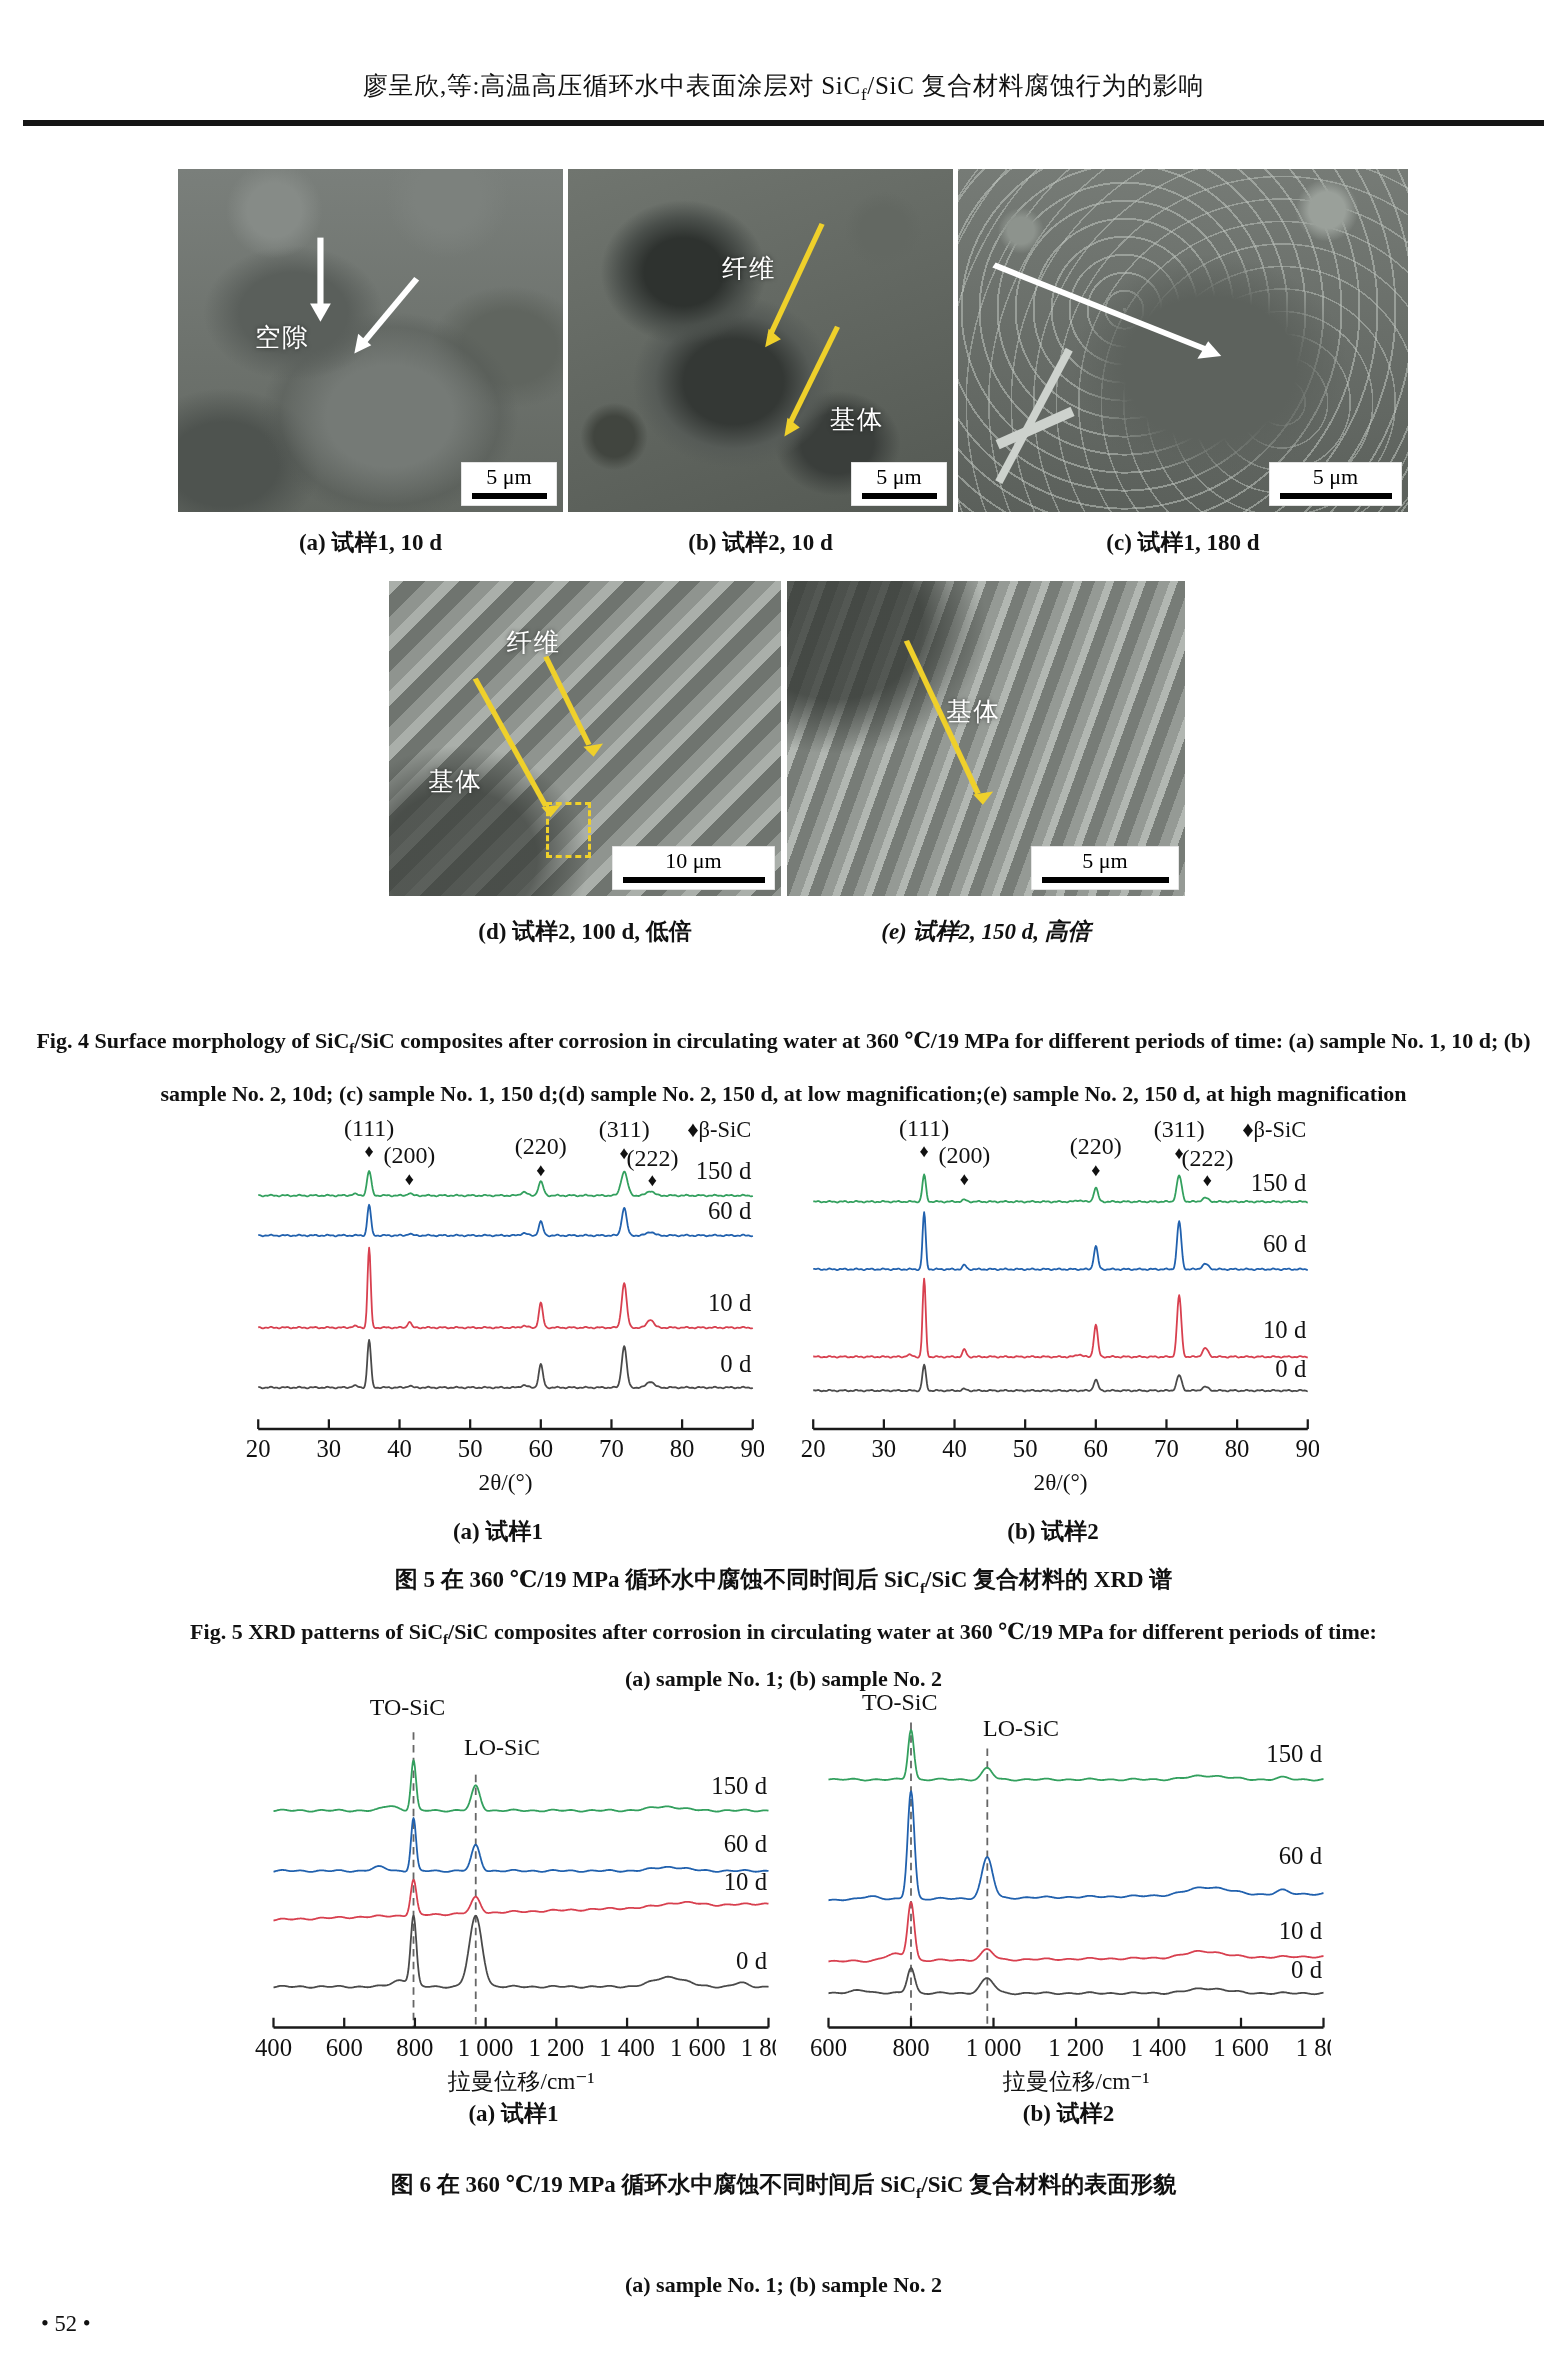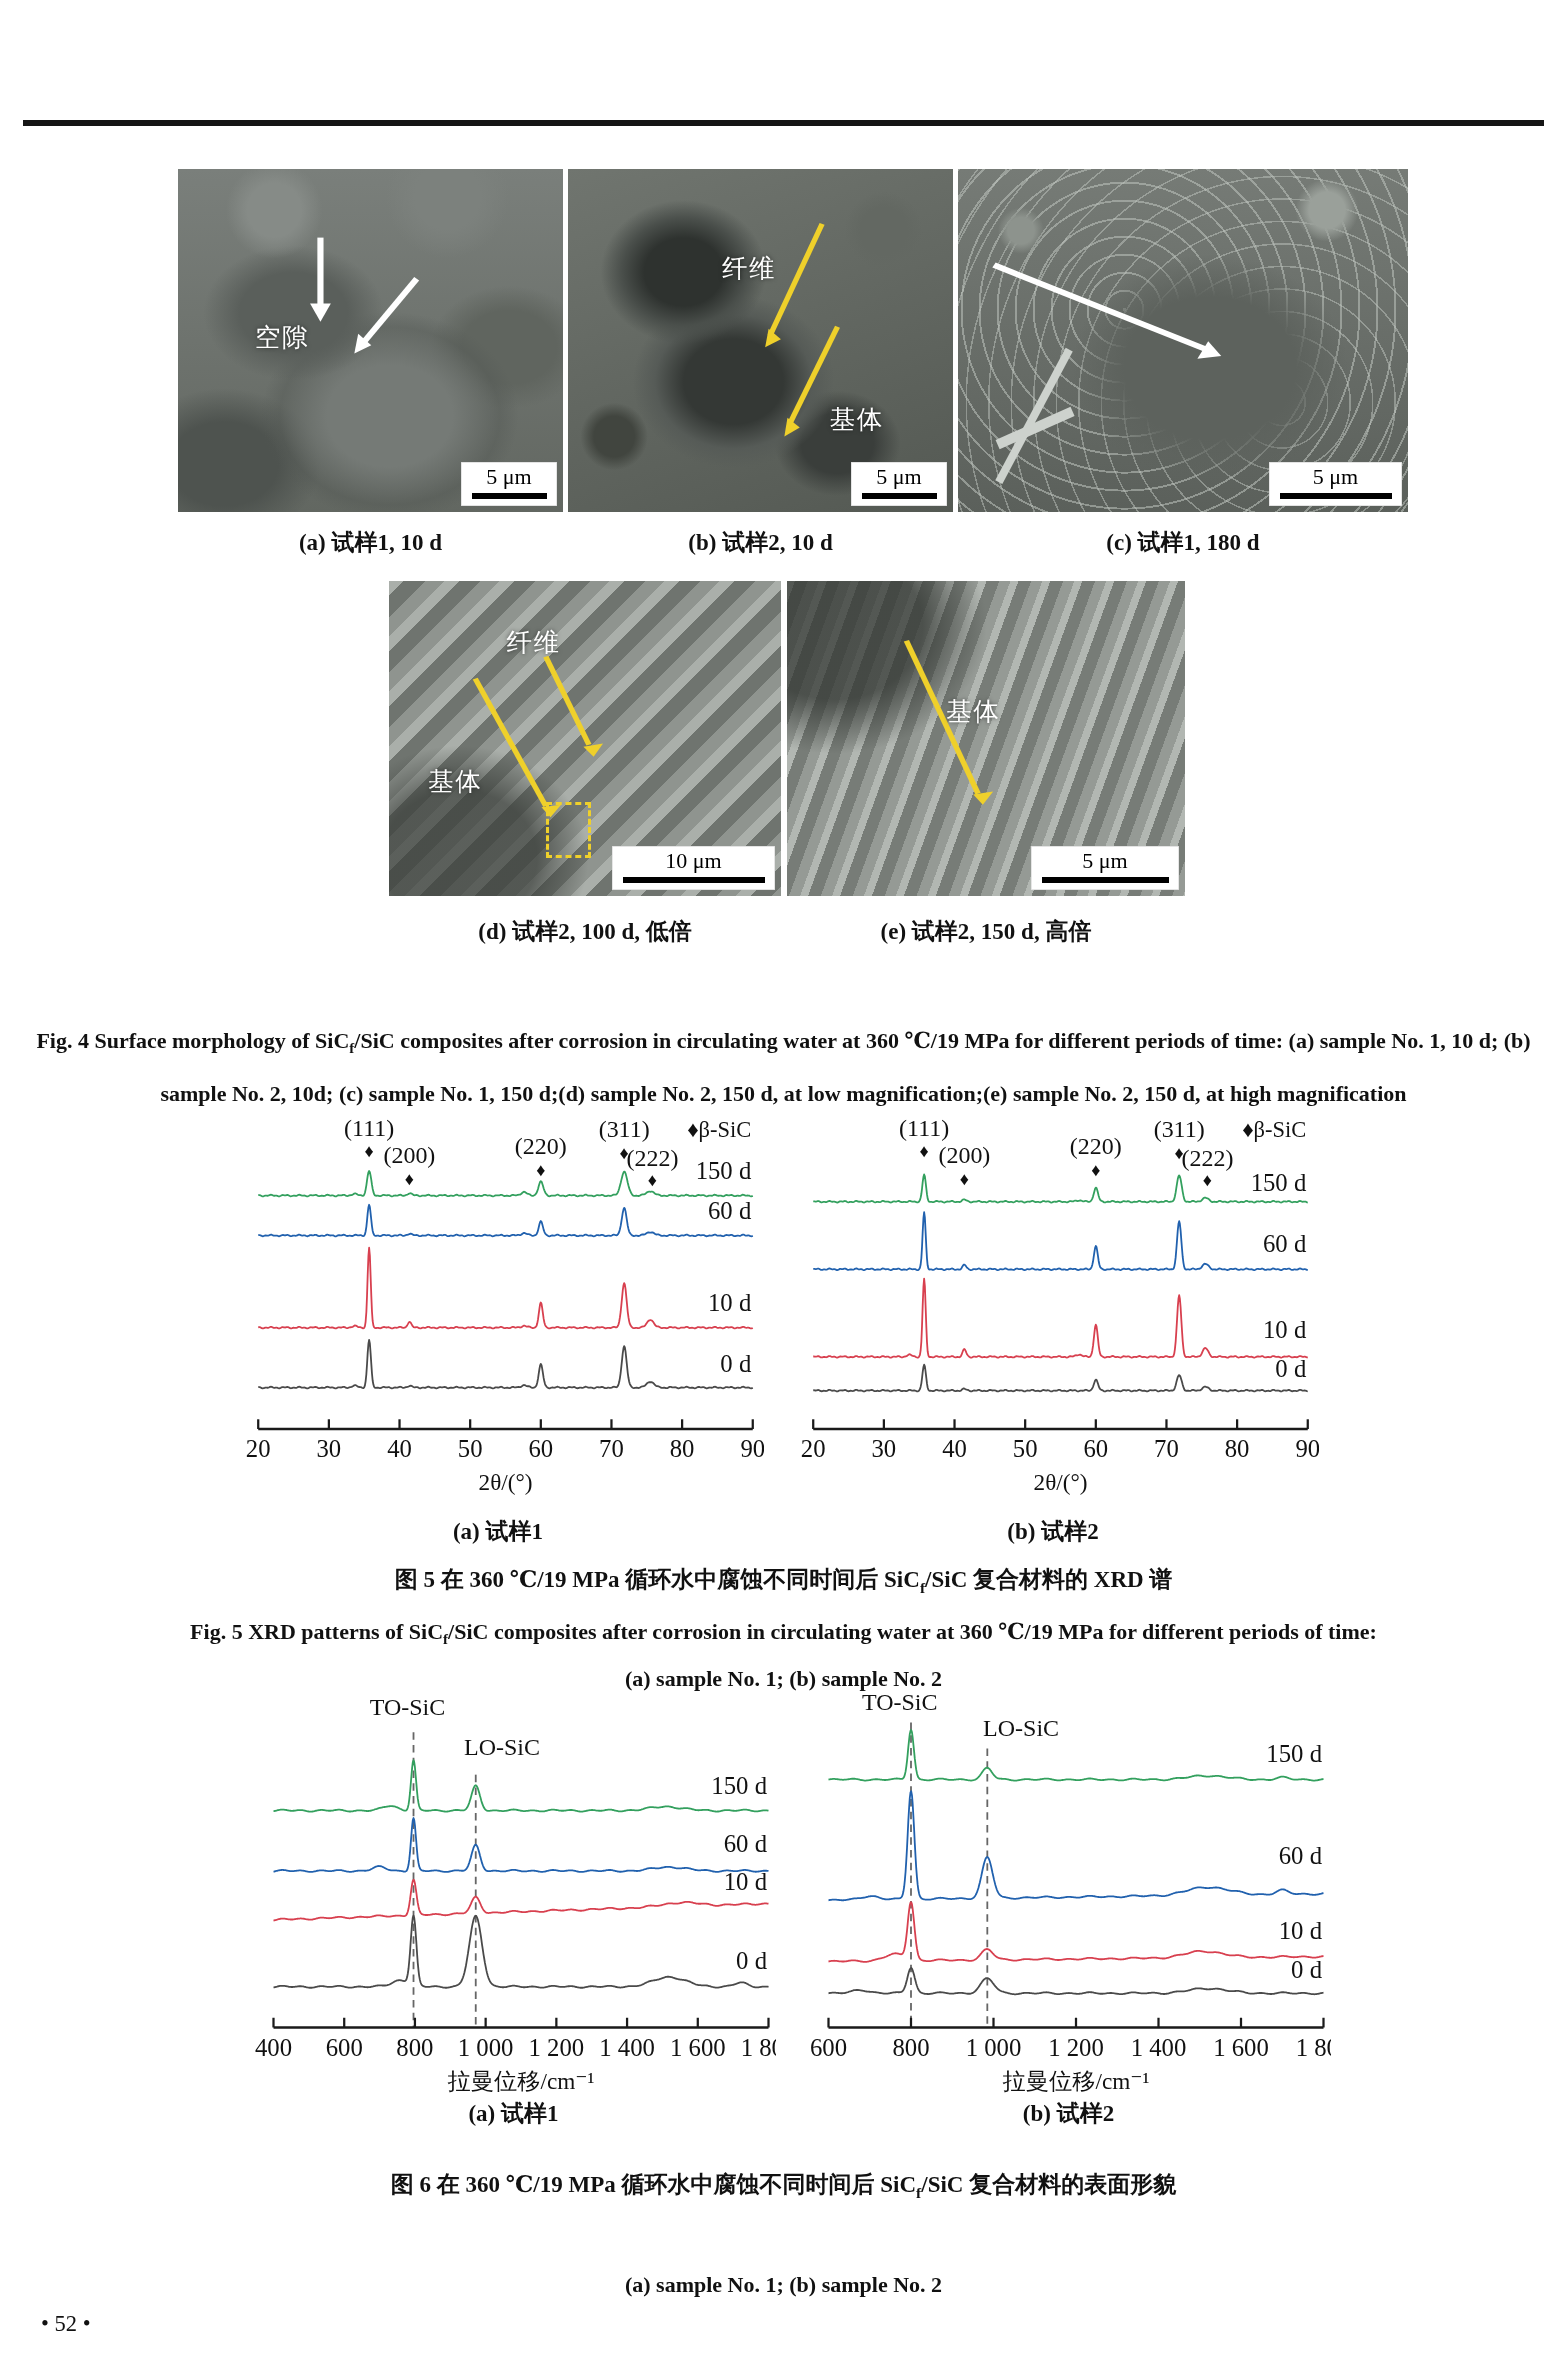--- a/index.html
+++ b/index.html
@@ -54,20 +54,23 @@
   .fig-cap-en{font-size:22px;font-weight:bold;line-height:45px;}
   .sub-cap{font-size:23px;font-weight:bold;}
   .page-num{font-size:22.5px;}
   svg text{font-family:"Liberation Serif","DejaVu Serif",serif;fill:#111;}
 </style>
 </head>
 <body>
 
 <div class="page">
 
+  <div class="abs center header-line" style="left:0;top:69px;width:1567px;">
+    <span>廖呈欣,等:高温高压循环水中表面涂层对 SiC</span><sub class="f">f</sub><span>/SiC 复合材料腐蚀行为的影响</span>
+  </div>
   <div class="abs rule" style="left:22.5px;top:120px;width:1521px;height:6px;"></div>
 
   <div class="sem sem-a" style="left:178px;top:169px;width:385px;height:343px;">
     <svg class="overlay" viewBox="0 0 100 100" preserveAspectRatio="none">
       <line x1="37" y1="20" x2="37" y2="40" stroke="#ffffff" stroke-width="1.6"></line>
       <polygon points="37,44.5 34.3,39.2 39.7,39.2" fill="#ffffff"></polygon>
       <line x1="62" y1="32" x2="47.5" y2="51.5" stroke="#ffffff" stroke-width="1.6"></line>
       <polygon points="45.8,53.8 50.2,51.4 46.8,48.0" fill="#ffffff"></polygon>
     </svg>
     <span class="sem-label" style="left:20%;top:44%;">空隙</span>
@@ -130,21 +133,21 @@
     <div class="scalebar" style="width:127px;">
       <span class="txt">5 μm</span>
       <div class="bar"></div>
     </div>
   </div>
 
   <div class="abs center panel-cap" style="left:178px;top:527px;width:385px;">(a) 试样1, 10 d</div>
   <div class="abs center panel-cap" style="left:568px;top:527px;width:385px;">(b) 试样2, 10 d</div>
   <div class="abs center panel-cap" style="left:958px;top:527px;width:450px;">(c) 试样1, 180 d</div>
   <div class="abs center panel-cap" style="left:389px;top:916px;width:392px;">(d) 试样2, 100 d, 低倍</div>
-  <div class="abs center panel-cap" style="left:787px;top:916px;width:398px;">(e) 试样2, 150 d, 高倍</div>
+  <div class="abs center panel-cap" style="left:787px;top:916px;width:398px;font-style:italic;">(e) 试样2, 150 d, 高倍</div>
 
   <div class="abs center fig-cap-en" style="left:22.5px;top:1018px;width:1522px;">
     <span>Fig. 4  Surface morphology of SiC</span><sub class="f">f</sub><span>/SiC composites after corrosion in circulating water at 360 ℃/19 MPa for different periods of time: (a) sample No. 1, 10 d; (b) sample No. 2, 10d; (c) sample No. 1, 150 d;(d) sample No. 2, 150 d, at low magnification;(e) sample No. 2, 150 d, at high magnification</span>
   </div>
 
   <svg class="abs" style="left:232px;top:1114px;" width="532" height="409" viewBox="0 0 710 545">
       <path d="M35.0 108.0L35.9 107.8L36.9 107.8L37.8 108.1L38.8 108.6L39.7 109.1L40.7 109.4L41.6 109.4L42.5 109.1L43.5 108.7L44.4 108.4L45.4 108.4L46.3 108.5L47.3 108.7L48.2 108.6L49.1 108.3L50.1 107.9L51.0 107.5L52.0 107.3L52.9 107.4L53.9 107.9L54.8 108.3L55.7 108.7L56.7 108.7L57.6 108.6L58.6 108.5L59.5 108.5L60.5 108.7L61.4 109.1L62.3 109.4L63.3 109.4L64.2 109.1L65.2 108.6L66.1 108.1L67.1 107.8L68.0 107.7L68.9 107.9L69.9 108.1L70.8 108.2L71.8 108.1L72.7 107.8L73.7 107.6L74.6 107.7L75.5 108.1L76.5 108.6L77.4 109.1L78.4 109.4L79.3 109.3L80.3 109.0L81.2 108.7L82.1 108.5L83.1 108.6L84.0 108.7L85.0 108.8L85.9 108.7L86.9 108.4L87.8 107.9L88.7 107.4L89.7 107.3L90.6 107.5L91.6 107.9L92.5 108.3L93.5 108.6L94.4 108.6L95.3 108.4L96.3 108.3L97.2 108.4L98.2 108.7L99.1 109.1L100.1 109.4L101.0 109.4L101.9 109.1L102.9 108.6L103.8 108.1L104.8 107.9L105.7 107.9L106.7 108.1L107.6 108.2L108.5 108.2L109.5 108.0L110.4 107.7L111.4 107.5L112.3 107.6L113.3 108.0L114.2 108.6L115.1 109.0L116.1 109.3L117.0 109.2L118.0 108.9L118.9 108.7L119.9 108.6L120.8 108.7L121.7 108.9L122.7 109.0L123.6 108.8L124.6 108.4L125.5 107.9L126.5 107.4L127.4 107.3L128.3 107.5L129.3 107.9L130.2 108.3L131.2 108.4L132.1 108.4L133.1 108.2L134.0 108.2L134.9 108.3L135.9 108.7L136.8 109.2L137.8 109.5L138.7 109.5L139.7 109.1L140.6 108.6L141.5 108.2L142.5 108.0L143.4 108.1L144.4 108.2L145.3 108.3L146.3 108.2L147.2 107.9L148.1 107.6L149.1 107.4L150.0 107.6L151.0 108.0L151.9 108.5L152.9 108.9L153.8 109.1L154.7 108.9L155.7 108.5L156.6 108.2L157.6 108.0L158.5 107.9L159.5 107.8L160.4 107.6L161.3 107.1L162.3 106.4L163.2 105.8L164.2 105.5L165.1 105.6L166.1 106.1L167.0 106.7L167.9 107.3L168.9 107.7L169.8 107.8L170.8 107.8L171.7 107.9L172.7 108.2L173.6 108.6L174.5 108.8L175.5 108.5L176.4 107.3L177.4 104.7L178.3 100.5L179.3 94.8L180.2 88.3L181.1 82.0L182.1 77.4L183.0 75.6L184.0 77.2L184.9 81.6L185.9 87.6L186.8 93.9L187.7 99.3L188.7 103.5L189.6 106.3L190.6 108.0L191.5 108.6L192.5 108.7L193.4 108.6L194.3 108.6L195.3 108.7L196.2 109.0L197.2 109.2L198.1 109.2L199.1 109.0L200.0 108.4L200.9 107.9L201.9 107.6L202.8 107.5L203.8 107.7L204.7 108.0L205.7 108.2L206.6 108.2L207.5 108.0L208.5 107.9L209.4 107.9L210.4 108.2L211.3 108.7L212.3 109.2L213.2 109.5L214.1 109.4L215.1 109.0L216.0 108.6L217.0 108.4L217.9 108.3L218.9 108.4L219.8 108.6L220.7 108.5L221.7 108.2L222.6 107.8L223.6 107.4L224.5 107.3L225.5 107.5L226.4 108.0L227.3 108.5L228.3 108.7L229.2 108.7L230.2 108.5L231.1 108.1L232.1 107.7L233.0 107.4L233.9 107.1L234.9 106.7L235.8 106.2L236.8 105.7L237.7 105.4L238.7 105.3L239.6 105.7L240.5 106.3L241.5 107.0L242.4 107.7L243.4 108.0L244.3 108.0L245.3 107.8L246.2 107.7L247.1 107.8L248.1 108.2L249.0 108.7L250.0 109.2L250.9 109.4L251.9 109.3L252.8 109.0L253.7 108.6L254.7 108.4L255.6 108.5L256.6 108.6L257.5 108.7L258.5 108.6L259.4 108.2L260.3 107.8L261.3 107.4L262.2 107.3L263.2 107.5L264.1 108.0L265.1 108.4L266.0 108.7L266.9 108.7L267.9 108.5L268.8 108.4L269.8 108.5L270.7 108.8L271.7 109.2L272.6 109.4L273.5 109.4L274.5 109.0L275.4 108.5L276.4 108.0L277.3 107.8L278.3 107.8L279.2 108.0L280.1 108.2L281.1 108.2L282.0 108.0L283.0 107.7L283.9 107.6L284.9 107.7L285.8 108.2L286.7 108.7L287.7 109.2L288.6 109.3L289.6 109.2L290.5 108.9L291.5 108.6L292.4 108.5L293.3 108.6L294.3 108.8L295.2 108.9L296.2 108.7L297.1 108.3L298.1 107.7L299.0 107.4L299.9 107.3L300.9 107.6L301.8 108.0L302.8 108.4L303.7 108.5L304.7 108.5L305.6 108.3L306.5 108.3L307.5 108.4L308.4 108.8L309.4 109.2L310.3 109.5L311.3 109.4L312.2 109.0L313.1 108.5L314.1 108.1L315.0 107.9L316.0 108.0L316.9 108.2L317.9 108.3L318.8 108.2L319.7 107.9L320.7 107.6L321.6 107.5L322.6 107.7L323.5 108.1L324.5 108.7L325.4 109.1L326.3 109.2L327.3 109.1L328.2 108.8L329.2 108.6L330.1 108.6L331.1 108.8L332.0 109.0L332.9 109.0L333.9 108.8L334.8 108.3L335.8 107.7L336.7 107.4L337.7 107.4L338.6 107.6L339.5 108.0L340.5 108.3L341.4 108.4L342.4 108.3L343.3 108.1L344.3 108.2L345.2 108.4L346.1 108.8L347.1 109.3L348.0 109.5L349.0 109.4L349.9 109.0L350.9 108.5L351.8 108.2L352.7 108.1L353.7 108.2L354.6 108.3L355.6 108.3L356.5 108.1L357.5 107.8L358.4 107.5L359.3 107.4L360.3 107.6L361.2 108.1L362.2 108.6L363.1 109.0L364.1 109.1L365.0 108.9L365.9 108.7L366.9 108.6L367.8 108.7L368.8 108.9L369.7 109.1L370.7 109.1L371.6 108.8L372.5 108.3L373.5 107.8L374.4 107.5L375.4 107.5L376.3 107.7L377.3 108.0L378.2 108.2L379.1 108.2L380.1 107.9L381.0 107.6L382.0 107.4L382.9 107.3L383.9 107.3L384.8 107.1L385.7 106.5L386.7 105.7L387.6 104.6L388.6 103.8L389.5 103.3L390.5 103.5L391.4 104.0L392.3 104.8L393.3 105.4L394.2 105.9L395.2 106.1L396.1 106.3L397.1 106.7L398.0 107.2L398.9 107.9L399.9 108.5L400.8 108.8L401.8 108.8L402.7 108.4L403.7 107.9L404.6 107.2L405.5 106.3L406.5 104.8L407.4 102.6L408.4 99.6L409.3 96.1L410.3 92.6L411.2 90.1L412.1 89.1L413.1 89.9L414.0 92.2L415.0 95.3L415.9 98.6L416.9 101.5L417.8 103.7L418.7 105.3L419.7 106.6L420.6 107.7L421.6 108.6L422.5 109.2L423.5 109.4L424.4 109.3L425.3 108.9L426.3 108.6L427.2 108.4L428.2 108.4L429.1 108.5L430.1 108.6L431.0 108.5L431.9 108.1L432.9 107.7L433.8 107.3L434.8 107.3L435.7 107.6L436.7 108.1L437.6 108.5L438.5 108.8L439.5 108.8L440.4 108.6L441.4 108.5L442.3 108.6L443.3 108.8L444.2 109.2L445.1 109.4L446.1 109.3L447.0 108.9L448.0 108.3L448.9 107.9L449.9 107.7L450.8 107.7L451.7 108.0L452.7 108.2L453.6 108.2L454.6 108.0L455.5 107.8L456.5 107.7L457.4 107.9L458.3 108.3L459.3 108.8L460.2 109.3L461.2 109.4L462.1 109.2L463.1 108.9L464.0 108.6L464.9 108.5L465.9 108.6L466.8 108.7L467.8 108.8L468.7 108.6L469.7 108.1L470.6 107.6L471.5 107.3L472.5 107.3L473.4 107.6L474.4 108.1L475.3 108.5L476.3 108.6L477.2 108.6L478.1 108.4L479.1 108.4L480.0 108.5L481.0 108.9L481.9 109.3L482.9 109.5L483.8 109.3L484.7 108.9L485.7 108.4L486.6 108.0L487.6 107.8L488.5 107.9L489.5 108.1L490.4 108.2L491.3 108.1L492.3 107.9L493.2 107.6L494.2 107.6L495.1 107.8L496.1 108.3L497.0 108.8L497.9 109.2L498.9 109.3L499.8 109.1L500.8 108.8L501.7 108.6L502.7 108.6L503.6 108.7L504.5 108.9L505.5 108.9L506.4 108.6L507.4 108.1L508.3 107.6L509.3 107.2L510.2 107.1L511.1 107.2L512.1 107.2L513.0 106.8L514.0 105.8L514.9 104.1L515.9 101.7L516.8 98.7L517.7 95.4L518.7 91.7L519.6 87.8L520.6 83.9L521.5 80.4L522.5 77.7L523.4 76.4L524.3 76.8L525.3 79.0L526.2 82.5L527.2 86.7L528.1 91.0L529.1 95.0L530.0 98.2L530.9 100.9L531.9 103.1L532.8 105.0L533.8 106.6L534.7 107.9L535.7 108.6L536.6 108.9L537.5 108.9L538.5 108.7L539.4 108.6L540.4 108.7L541.3 108.9L542.3 109.0L543.2 109.0L544.1 108.6L545.1 108.0L546.0 107.4L547.0 107.0L547.9 106.9L548.9 106.9L549.8 106.9L550.7 106.6L551.7 106.0L552.6 105.2L553.6 104.3L554.5 103.7L555.5 103.4L556.4 103.3L557.3 103.3L558.3 103.4L559.2 103.3L560.2 103.2L561.1 103.3L562.1 103.7L563.0 104.4L563.9 105.3L564.9 106.1L565.8 106.6L566.8 106.9L567.7 106.9L568.7 106.9L569.6 107.1L570.5 107.5L571.5 108.1L572.4 108.7L573.4 109.0L574.3 109.0L575.3 108.8L576.2 108.6L577.1 108.6L578.1 108.8L579.0 109.0L580.0 109.2L580.9 109.1L581.9 108.7L582.8 108.2L583.7 107.7L584.7 107.5L585.6 107.6L586.6 107.8L587.5 108.1L588.5 108.3L589.4 108.2L590.3 108.0L591.3 107.9L592.2 108.1L593.2 108.5L594.1 109.0L595.1 109.4L596.0 109.5L596.9 109.3L597.9 108.9L598.8 108.5L599.8 108.3L600.7 108.3L601.7 108.4L602.6 108.5L603.5 108.4L604.5 108.0L605.4 107.6L606.4 107.3L607.3 107.4L608.3 107.7L609.2 108.2L610.1 108.7L611.1 108.9L612.0 108.8L613.0 108.7L613.9 108.5L614.9 108.6L615.8 108.9L616.7 109.2L617.7 109.3L618.6 109.2L619.6 108.8L620.5 108.2L621.5 107.8L622.4 107.6L623.3 107.7L624.3 107.9L625.2 108.2L626.2 108.2L627.1 108.0L628.1 107.8L629.0 107.8L629.9 108.0L630.9 108.4L631.8 109.0L632.8 109.4L633.7 109.4L634.7 109.2L635.6 108.8L636.5 108.5L637.5 108.4L638.4 108.5L639.4 108.6L640.3 108.7L641.3 108.4L642.2 108.0L643.1 107.6L644.1 107.3L645.0 107.4L646.0 107.7L646.9 108.2L647.9 108.6L648.8 108.7L649.7 108.7L650.7 108.5L651.6 108.4L652.6 108.6L653.5 108.9L654.5 109.3L655.4 109.4L656.3 109.2L657.3 108.8L658.2 108.2L659.2 107.8L660.1 107.7L661.1 107.8L662.0 108.1L662.9 108.2L663.9 108.1L664.8 107.9L665.8 107.7L666.7 107.6L667.7 107.9L668.6 108.4L669.5 109.0L670.5 109.3L671.4 109.3L672.4 109.1L673.3 108.8L674.3 108.5L675.2 108.5L676.1 108.7L677.1 108.8L678.0 108.8L679.0 108.5L679.9 108.0L680.9 107.6L681.8 107.3L682.7 107.4L683.7 107.7L684.6 108.2L685.6 108.5L686.5 108.6L687.5 108.5L688.4 108.3L689.3 108.4L690.3 108.6L691.2 109.0L692.2 109.4L693.1 109.5L694.1 109.3L695.0 108.8" fill="none" stroke="#33a05e" stroke-width="2.4" stroke-linejoin="round"></path>
       <text x="693" y="85.85" text-anchor="end" font-size="33">150 d</text>
       <path d="M35.0 161.3L35.9 161.1L36.9 161.1L37.8 161.4L38.8 161.9L39.7 162.4L40.7 162.7L41.6 162.7L42.5 162.4L43.5 162.0L44.4 161.7L45.4 161.7L46.3 161.8L47.3 162.0L48.2 161.9L49.1 161.6L50.1 161.2L51.0 160.8L52.0 160.6L52.9 160.7L53.9 161.2L54.8 161.6L55.7 162.0L56.7 162.0L57.6 161.9L58.6 161.8L59.5 161.8L60.5 162.0L61.4 162.4L62.3 162.7L63.3 162.7L64.2 162.4L65.2 161.9L66.1 161.4L67.1 161.1L68.0 161.0L68.9 161.2L69.9 161.4L70.8 161.5L71.8 161.4L72.7 161.1L73.7 160.9L74.6 161.0L75.5 161.4L76.5 161.9L77.4 162.4L78.4 162.7L79.3 162.6L80.3 162.3L81.2 162.0L82.1 161.8L83.1 161.9L84.0 162.0L85.0 162.1L85.9 162.0L86.9 161.7L87.8 161.2L88.7 160.7L89.7 160.6L90.6 160.8L91.6 161.2L92.5 161.6L93.5 161.9L94.4 161.9L95.3 161.7L96.3 161.6L97.2 161.7L98.2 162.0L99.1 162.4L100.1 162.7L101.0 162.7L101.9 162.4L102.9 161.9L103.8 161.4L104.8 161.2L105.7 161.2L106.7 161.4L107.6 161.5L108.5 161.5L109.5 161.3L110.4 161.0L111.4 160.8L112.3 160.9L113.3 161.3L114.2 161.9L115.1 162.3L116.1 162.6L117.0 162.5L118.0 162.2L118.9 162.0L119.9 161.9L120.8 162.0L121.7 162.2L122.7 162.3L123.6 162.1L124.6 161.7L125.5 161.2L126.5 160.7L127.4 160.6L128.3 160.8L129.3 161.2L130.2 161.6L131.2 161.7L132.1 161.7L133.1 161.5L134.0 161.5L134.9 161.6L135.9 162.0L136.8 162.5L137.8 162.8L138.7 162.8L139.7 162.4L140.6 161.9L141.5 161.5L142.5 161.3L143.4 161.4L144.4 161.5L145.3 161.6L146.3 161.5L147.2 161.2L148.1 160.9L149.1 160.7L150.0 160.9L151.0 161.3L151.9 161.8L152.9 162.3L153.8 162.4L154.7 162.3L155.7 162.1L156.6 161.9L157.6 161.9L158.5 162.1L159.5 162.4L160.4 162.4L161.3 162.2L162.3 161.7L163.2 161.2L164.2 160.8L165.1 160.7L166.1 160.9L167.0 161.3L167.9 161.6L168.9 161.6L169.8 161.5L170.8 161.3L171.7 161.3L172.7 161.6L173.6 162.0L174.5 162.5L175.5 162.5L176.4 161.9L177.4 160.1L178.3 156.4L179.3 150.2L180.2 141.5L181.1 131.8L182.1 123.9L183.0 120.7L184.0 123.7L184.9 131.4L185.9 140.8L186.8 149.2L187.7 155.3L188.7 159.0L189.6 161.0L190.6 161.9L191.5 162.2L192.5 162.2L193.4 162.0L194.3 161.9L195.3 162.0L196.2 162.3L197.2 162.5L198.1 162.5L199.1 162.3L200.0 161.7L200.9 161.2L201.9 160.9L202.8 160.8L203.8 161.0L204.7 161.3L205.7 161.5L206.6 161.5L207.5 161.3L208.5 161.2L209.4 161.2L210.4 161.5L211.3 162.0L212.3 162.5L213.2 162.8L214.1 162.7L215.1 162.3L216.0 161.9L217.0 161.7L217.9 161.6L218.9 161.7L219.8 161.9L220.7 161.8L221.7 161.5L222.6 161.1L223.6 160.7L224.5 160.6L225.5 160.8L226.4 161.3L227.3 161.8L228.3 162.1L229.2 162.1L230.2 161.8L231.1 161.5L232.1 161.2L233.0 161.0L233.9 160.9L234.9 160.7L235.8 160.3L236.8 159.8L237.7 159.4L238.7 159.3L239.6 159.5L240.5 159.9L241.5 160.6L242.4 161.1L243.4 161.3L244.3 161.3L245.3 161.1L246.2 161.0L247.1 161.1L248.1 161.5L249.0 162.0L250.0 162.5L250.9 162.7L251.9 162.6L252.8 162.3L253.7 161.9L254.7 161.7L255.6 161.8L256.6 161.9L257.5 162.0L258.5 161.9L259.4 161.5L260.3 161.1L261.3 160.7L262.2 160.6L263.2 160.8L264.1 161.3L265.1 161.7L266.0 162.0L266.9 162.0L267.9 161.8L268.8 161.7L269.8 161.8L270.7 162.1L271.7 162.5L272.6 162.7L273.5 162.7L274.5 162.3L275.4 161.8L276.4 161.3L277.3 161.1L278.3 161.1L279.2 161.3L280.1 161.5L281.1 161.5L282.0 161.3L283.0 161.0L283.9 160.9L284.9 161.0L285.8 161.5L286.7 162.0L287.7 162.5L288.6 162.6L289.6 162.5L290.5 162.2L291.5 161.9L292.4 161.8L293.3 161.9L294.3 162.1L295.2 162.2L296.2 162.0L297.1 161.6L298.1 161.0L299.0 160.7L299.9 160.6L300.9 160.9L301.8 161.3L302.8 161.7L303.7 161.8L304.7 161.8L305.6 161.6L306.5 161.6L307.5 161.7L308.4 162.1L309.4 162.5L310.3 162.8L311.3 162.7L312.2 162.3L313.1 161.8L314.1 161.4L315.0 161.2L316.0 161.3L316.9 161.5L317.9 161.6L318.8 161.5L319.7 161.2L320.7 160.9L321.6 160.8L322.6 161.0L323.5 161.4L324.5 162.0L325.4 162.4L326.3 162.5L327.3 162.4L328.2 162.1L329.2 161.9L330.1 161.9L331.1 162.1L332.0 162.3L332.9 162.3L333.9 162.1L334.8 161.6L335.8 161.0L336.7 160.7L337.7 160.7L338.6 160.9L339.5 161.3L340.5 161.6L341.4 161.7L342.4 161.6L343.3 161.4L344.3 161.5L345.2 161.7L346.1 162.1L347.1 162.6L348.0 162.8L349.0 162.7L349.9 162.3L350.9 161.8L351.8 161.5L352.7 161.4L353.7 161.5L354.6 161.6L355.6 161.6L356.5 161.4L357.5 161.1L358.4 160.8L359.3 160.7L360.3 160.9L361.2 161.4L362.2 161.9L363.1 162.3L364.1 162.4L365.0 162.2L365.9 162.0L366.9 161.9L367.8 162.0L368.8 162.2L369.7 162.4L370.7 162.4L371.6 162.1L372.5 161.6L373.5 161.1L374.4 160.8L375.4 160.8L376.3 161.0L377.3 161.4L378.2 161.5L379.1 161.5L380.1 161.3L381.0 161.0L382.0 160.9L382.9 161.0L383.9 161.1L384.8 161.1L385.7 160.8L386.7 160.2L387.6 159.4L388.6 158.7L389.5 158.3L390.5 158.3L391.4 158.8L392.3 159.3L393.3 159.7L394.2 159.9L395.2 160.0L396.1 160.0L397.1 160.2L398.0 160.6L398.9 161.2L399.9 161.8L400.8 162.2L401.8 162.2L402.7 162.0L403.7 161.7L404.6 161.3L405.5 160.9L406.5 159.9L407.4 158.0L408.4 154.9L409.3 151.0L410.3 146.8L411.2 143.7L412.1 142.4L413.1 143.4L414.0 146.4L415.0 150.2L415.9 153.9L416.9 156.8L417.8 158.7L418.7 159.9L419.7 160.7L420.6 161.4L421.6 162.1L422.5 162.6L423.5 162.8L424.4 162.6L425.3 162.2L426.3 161.9L427.2 161.7L428.2 161.7L429.1 161.8L430.1 161.9L431.0 161.8L431.9 161.4L432.9 161.0L433.8 160.6L434.8 160.6L435.7 160.9L436.7 161.4L437.6 161.8L438.5 162.1L439.5 162.1L440.4 161.9L441.4 161.8L442.3 161.9L443.3 162.1L444.2 162.5L445.1 162.7L446.1 162.6L447.0 162.2L448.0 161.6L448.9 161.2L449.9 161.0L450.8 161.0L451.7 161.3L452.7 161.5L453.6 161.5L454.6 161.3L455.5 161.1L456.5 161.0L457.4 161.2L458.3 161.6L459.3 162.1L460.2 162.6L461.2 162.7L462.1 162.5L463.1 162.2L464.0 161.9L464.9 161.8L465.9 161.9L466.8 162.0L467.8 162.1L468.7 161.9L469.7 161.4L470.6 160.9L471.5 160.6L472.5 160.6L473.4 160.9L474.4 161.4L475.3 161.8L476.3 161.9L477.2 161.9L478.1 161.7L479.1 161.7L480.0 161.8L481.0 162.2L481.9 162.6L482.9 162.8L483.8 162.6L484.7 162.2L485.7 161.7L486.6 161.3L487.6 161.1L488.5 161.2L489.5 161.4L490.4 161.5L491.3 161.4L492.3 161.2L493.2 160.9L494.2 160.9L495.1 161.1L496.1 161.6L497.0 162.1L497.9 162.5L498.9 162.6L499.8 162.4L500.8 162.1L501.7 161.9L502.7 161.9L503.6 162.0L504.5 162.2L505.5 162.2L506.4 161.9L507.4 161.4L508.3 160.9L509.3 160.6L510.2 160.7L511.1 161.0L512.1 161.3L513.0 161.4L514.0 161.2L514.9 160.3L515.9 158.8L516.8 156.6L517.7 153.3L518.7 148.9L519.6 143.4L520.6 137.2L521.5 131.3L522.5 126.8L523.4 124.8L524.3 125.9L525.3 129.9L526.2 135.8L527.2 142.3L528.1 148.3L529.1 152.9L530.0 156.1L530.9 158.1L531.9 159.4L532.8 160.4L533.8 161.3L534.7 162.0L535.7 162.4L536.6 162.5L537.5 162.3L538.5 162.0L539.4 161.9L540.4 162.0L541.3 162.2L542.3 162.4L543.2 162.3L544.1 161.9L545.1 161.4L546.0 160.8L547.0 160.4L547.9 160.3L548.9 160.4L549.8 160.4L550.7 160.3L551.7 159.8L552.6 159.1L553.6 158.4L554.5 157.9L555.5 157.7L556.4 157.7L557.3 157.8L558.3 157.9L559.2 157.8L560.2 157.7L561.1 157.6L562.1 157.9L563.0 158.4L563.9 159.2L564.9 159.8L565.8 160.3L566.8 160.4L567.7 160.3L568.7 160.3L569.6 160.4L570.5 160.8L571.5 161.4L572.4 162.0L573.4 162.3L574.3 162.3L575.3 162.1L576.2 161.9L577.1 161.9L578.1 162.1L579.0 162.3L580.0 162.5L580.9 162.4L581.9 162.0L582.8 161.5L583.7 161.0L584.7 160.8L585.6 160.9L586.6 161.1L587.5 161.4L588.5 161.6L589.4 161.5L590.3 161.3L591.3 161.2L592.2 161.4L593.2 161.8L594.1 162.3L595.1 162.7L596.0 162.8L596.9 162.6L597.9 162.2L598.8 161.8L599.8 161.6L600.7 161.6L601.7 161.7L602.6 161.8L603.5 161.7L604.5 161.3L605.4 160.9L606.4 160.6L607.3 160.7L608.3 161.0L609.2 161.5L610.1 162.0L611.1 162.2L612.0 162.1L613.0 162.0L613.9 161.8L614.9 161.9L615.8 162.2L616.7 162.5L617.7 162.6L618.6 162.5L619.6 162.1L620.5 161.5L621.5 161.1L622.4 160.9L623.3 161.0L624.3 161.2L625.2 161.5L626.2 161.5L627.1 161.3L628.1 161.1L629.0 161.1L629.9 161.3L630.9 161.7L631.8 162.3L632.8 162.7L633.7 162.7L634.7 162.5L635.6 162.1L636.5 161.8L637.5 161.7L638.4 161.8L639.4 161.9L640.3 162.0L641.3 161.7L642.2 161.3L643.1 160.9L644.1 160.6L645.0 160.7L646.0 161.0L646.9 161.5L647.9 161.9L648.8 162.0L649.7 162.0L650.7 161.8L651.6 161.7L652.6 161.9L653.5 162.2L654.5 162.6L655.4 162.7L656.3 162.5L657.3 162.1L658.2 161.5L659.2 161.1L660.1 161.0L661.1 161.1L662.0 161.4L662.9 161.5L663.9 161.4L664.8 161.2L665.8 161.0L666.7 160.9L667.7 161.2L668.6 161.7L669.5 162.3L670.5 162.6L671.4 162.6L672.4 162.4L673.3 162.1L674.3 161.8L675.2 161.8L676.1 162.0L677.1 162.1L678.0 162.1L679.0 161.8L679.9 161.3L680.9 160.9L681.8 160.6L682.7 160.7L683.7 161.0L684.6 161.5L685.6 161.8L686.5 161.9L687.5 161.8L688.4 161.6L689.3 161.7L690.3 161.9L691.2 162.3L692.2 162.7L693.1 162.8L694.1 162.6L695.0 162.1" fill="none" stroke="#2161ae" stroke-width="2.4" stroke-linejoin="round"></path>
       <text x="693" y="139.15" text-anchor="end" font-size="33">60 d</text>

